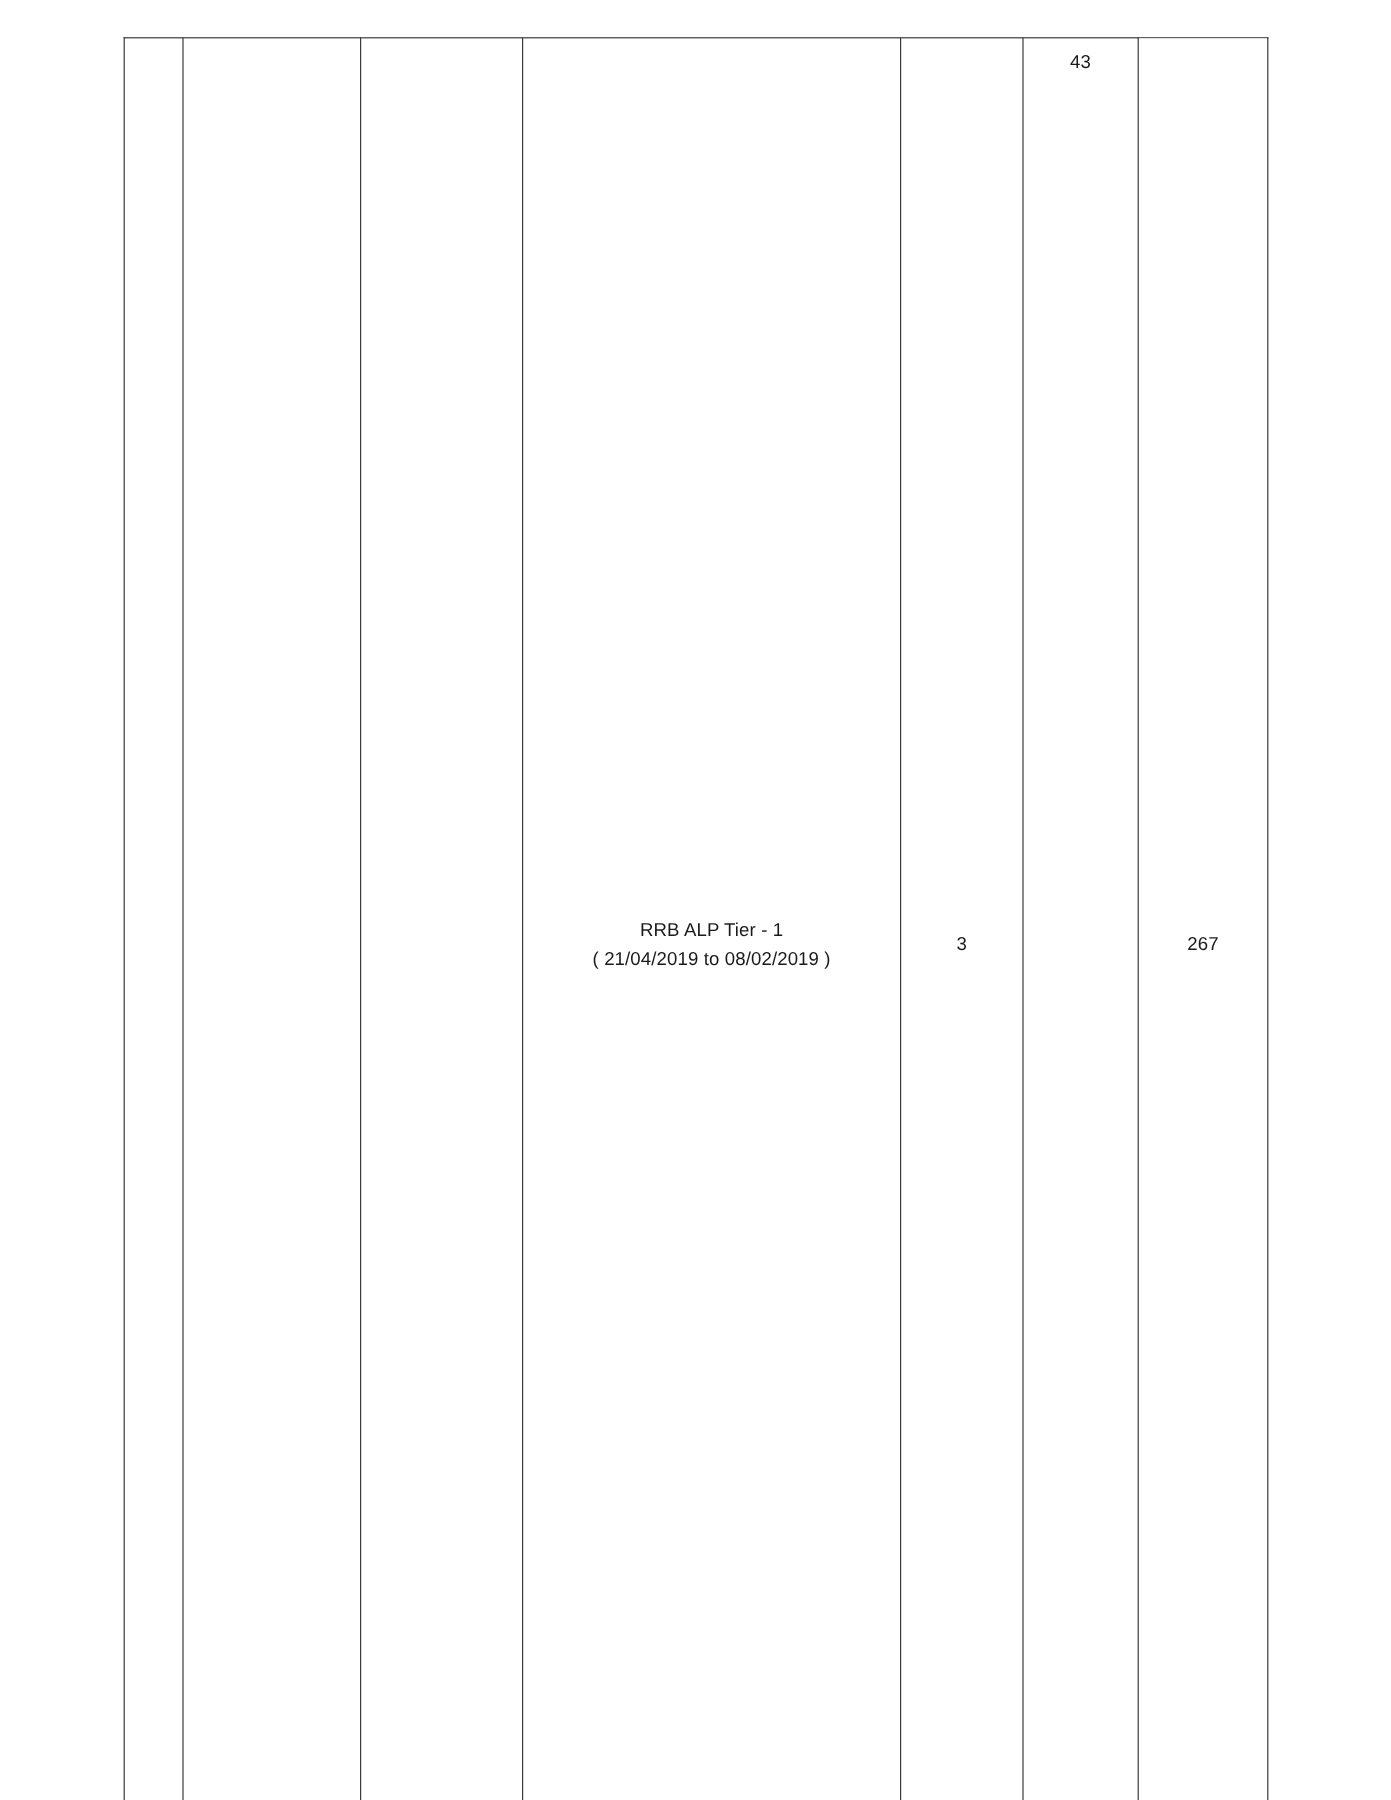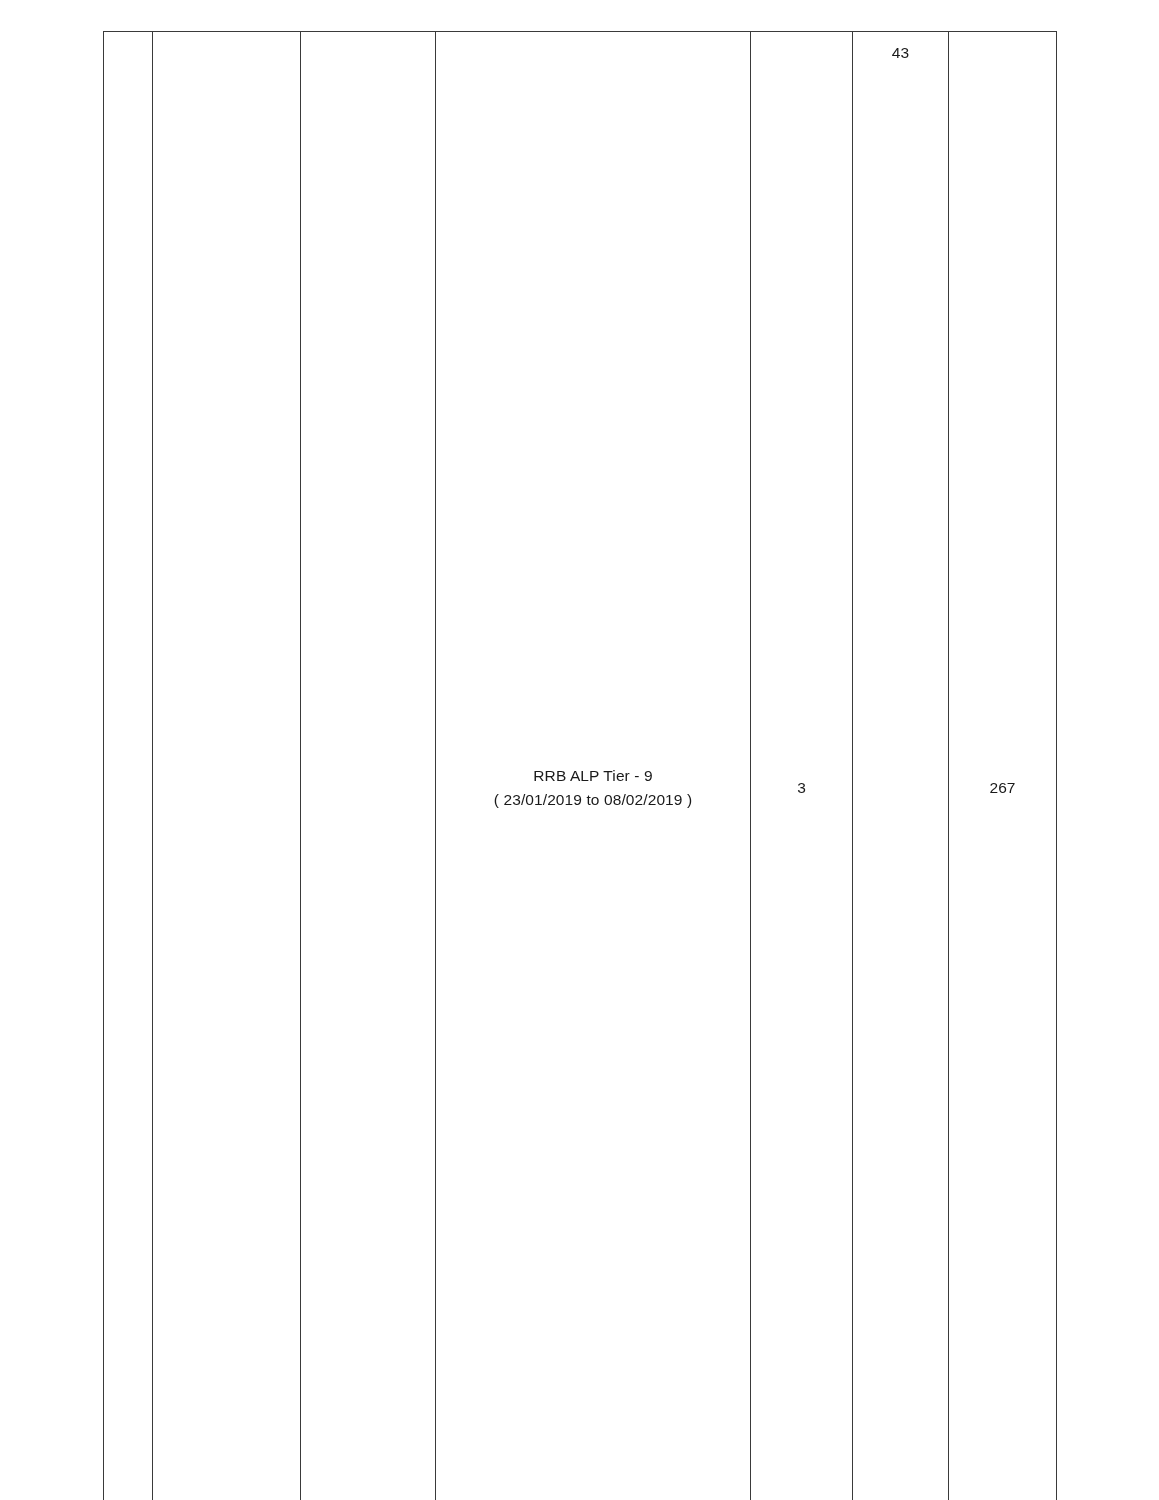--- a/index.html
+++ b/index.html
@@ -84,22 +84,22 @@
         <col class="c-vid">
         <col class="c-page">
     </colgroup>
     <tbody>
 
       <tr>
         <td class="sl" rowspan="4"></td>
         <td class="chapter" rowspan="4"></td>
         <td class="section top" rowspan="2"></td>
         <td class="exam">
-          <span class="exam-name">RRB ALP Tier - 9</span>
-          <span class="exam-dates">( 23/01/2019 to 08/02/2019 )</span>
+          <span class="exam-name">RRB ALP Tier - 1</span>
+          <span class="exam-dates">( 21/04/2019 to 08/02/2019 )</span>
         </td>
         <td class="qty">3</td>
         <td class="vid top" rowspan="2">43</td>
         <td class="page">267</td>
       </tr>
 
     </tbody>
   </table>
 
 </div>

